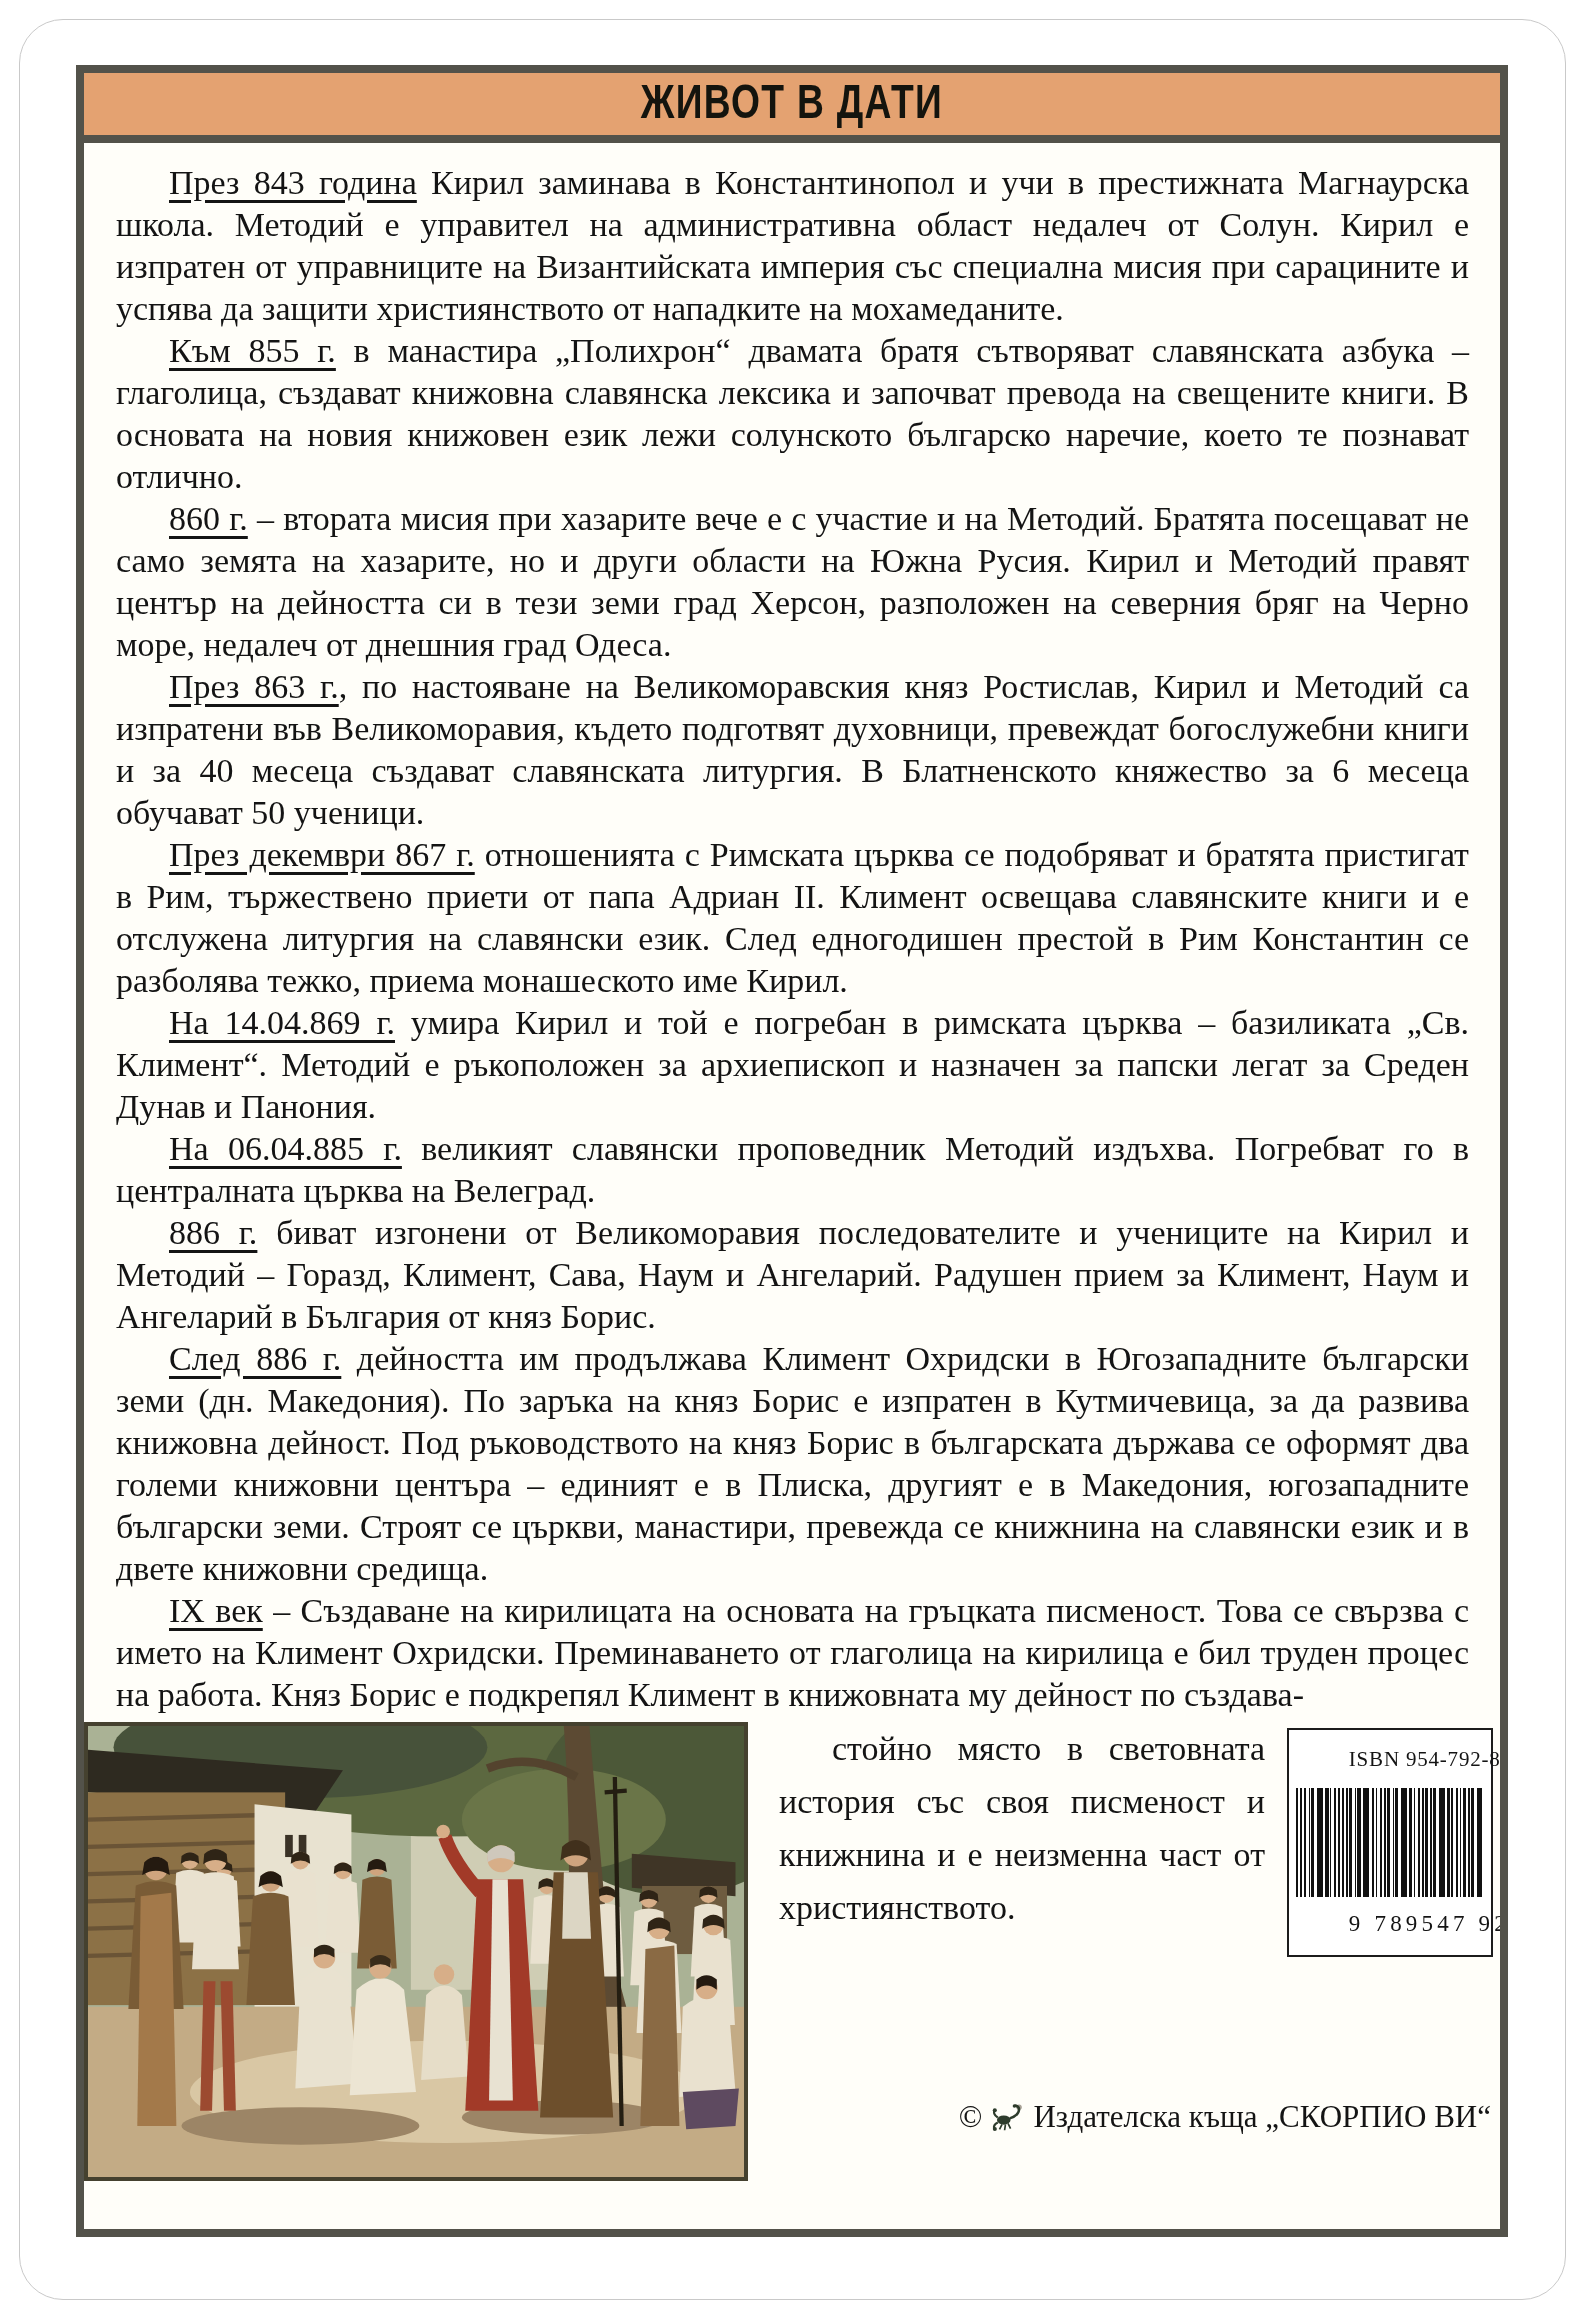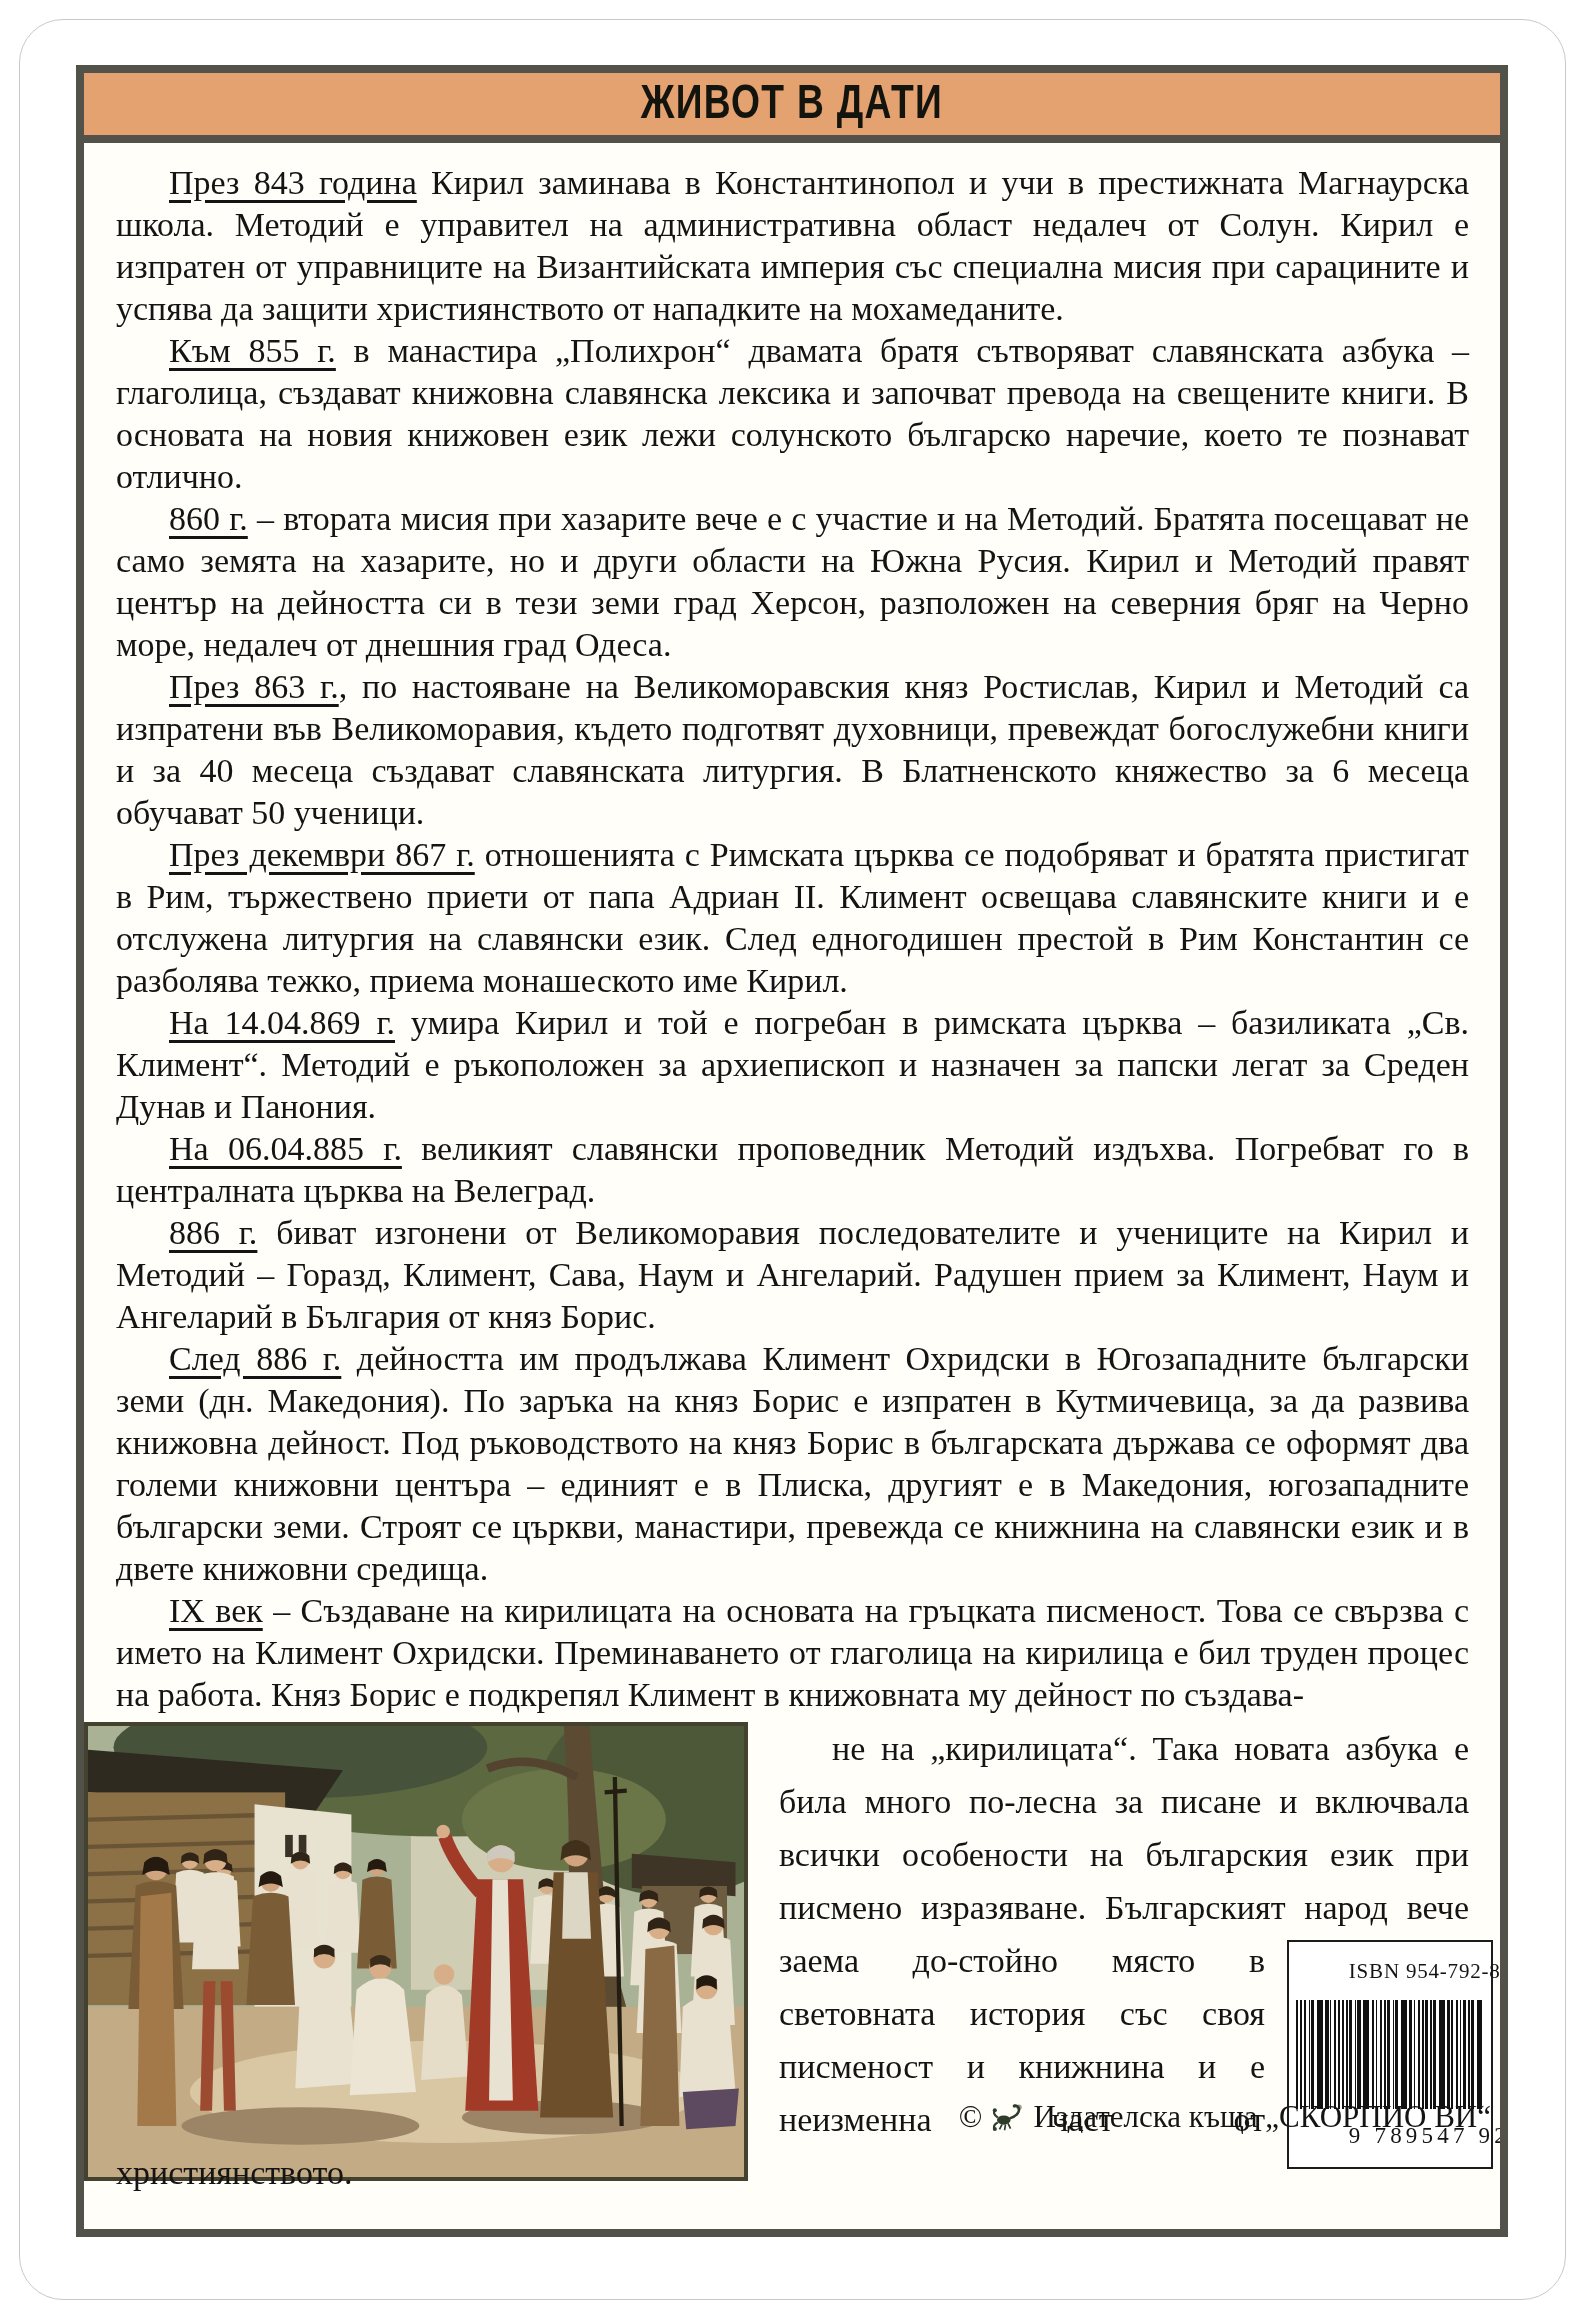--- a/index.html
+++ b/index.html
@@ -250,21 +250,21 @@
               <path d="M656,262 L690,258 L696,470 L650,470 Z" fill="#8a6a44"></path>
               <use href="#pw" transform="translate(736,236) scale(1.1)"></use>
               <path d="M700,330 Q730,306 754,330 L762,430 L696,436 Z" fill="#e9e1cf"></path>
               <circle cx="728" cy="308" r="13" fill="#d7ae88"></circle>
               <path d="M716,298 Q728,288 740,298 L740,310 Q728,300 716,310 Z" fill="#241a10"></path>
               <path d="M700,430 L766,426 L762,470 L704,474 Z" fill="#5e4a60"></path>
             </g>
           </svg>
         </div>
 
-        <p class="cont"><span>не на „кирилицата“. Така новата азбука е била много по-лесна за писане и включвала всички особености на българския език при писмено изразяване. Българският народ вече заема до-</span><span class="isbn-float">
+        <p class="cont"><span class="isbn-float">
               <span class="isbn-label">ISBN 954-792-870-8</span>
               <span class="bars"></span>
               <span class="digits">9 789547 928701</span>
             </span><span>стойно място в световната история със своя писменост и книжнина и е неизменна част от християнството.</span></p>
 
         <div class="publisher-line">
           <span>©</span>
           <svg class="scorpion" viewBox="0 0 40 36">
             <circle cx="33" cy="6" r="3.2" fill="#a8a298"></circle>
             <ellipse cx="15" cy="21" rx="8" ry="5.5" fill="#2e3c2c"></ellipse>

